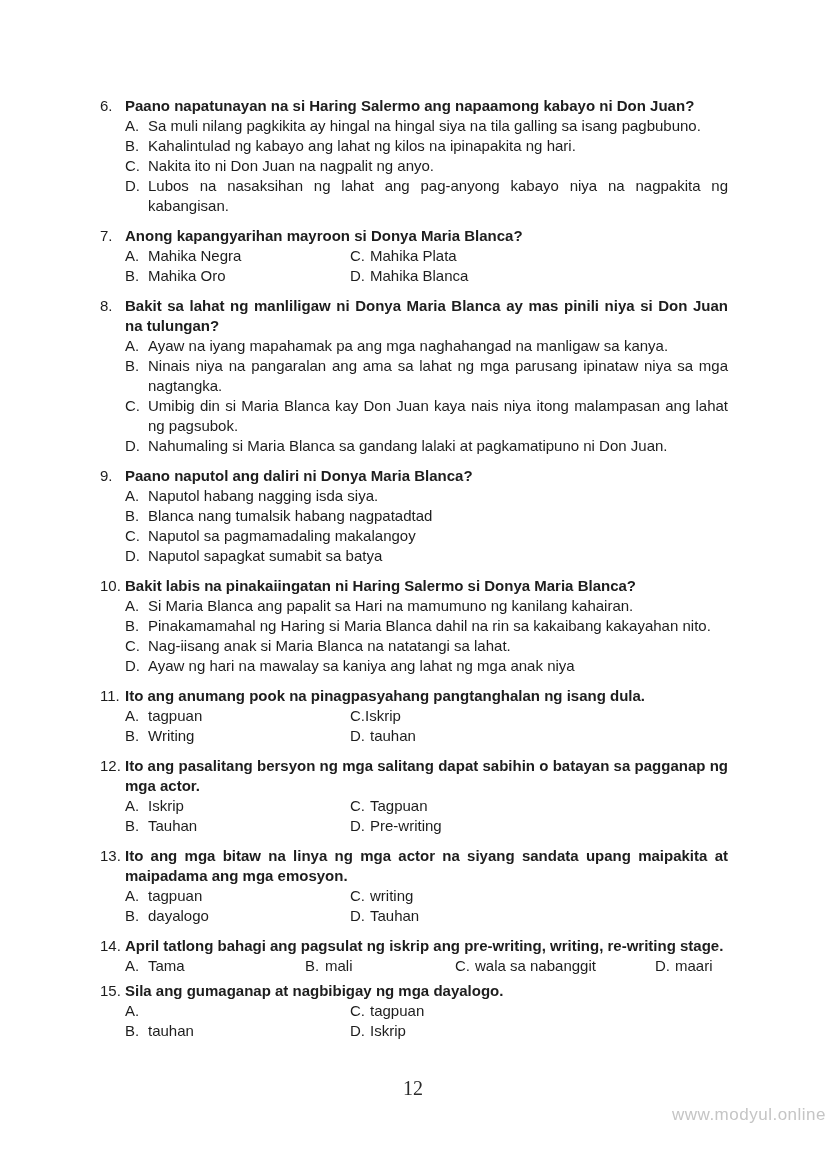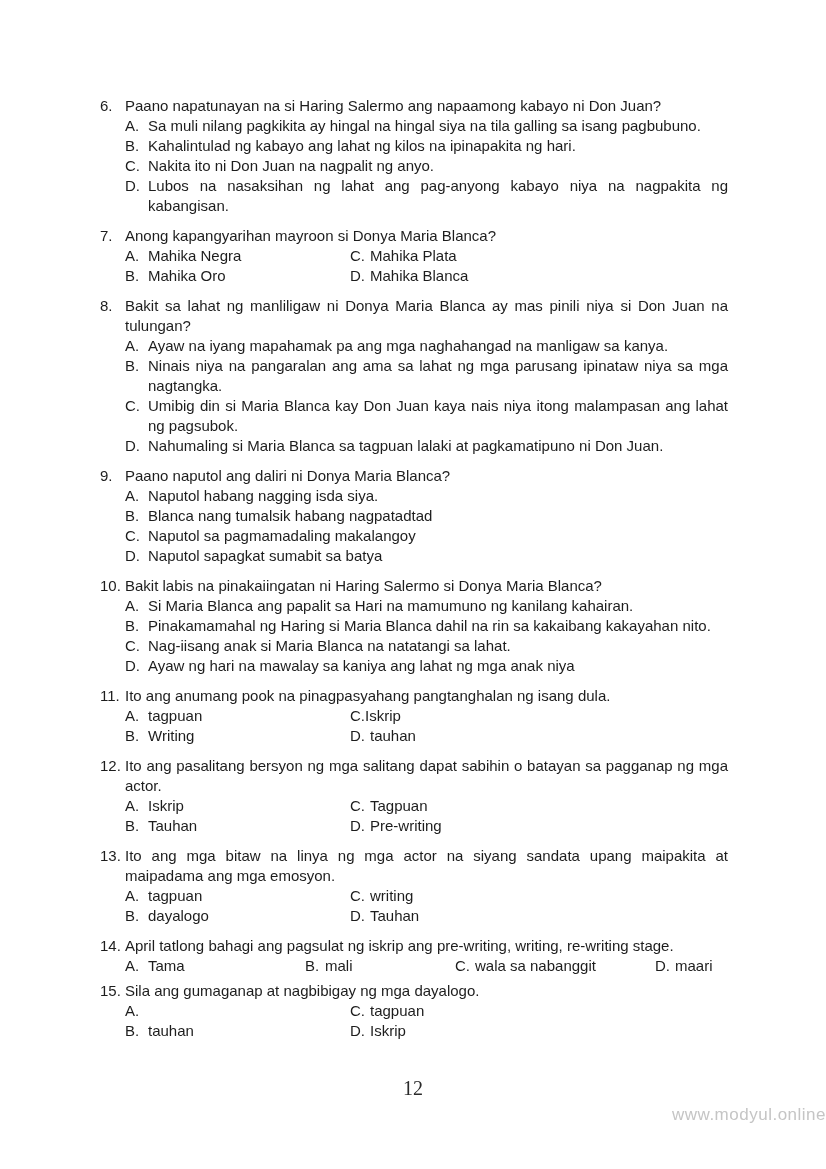--- a/index.html
+++ b/index.html
@@ -7,21 +7,21 @@
   body {
     width:826px; height:1169px; position:relative; overflow:hidden;
     font-family:"Liberation Sans", sans-serif;
     font-size:15px; line-height:20px; color:#1d1d1d;
   }
   .doc { position:absolute; left:100px; top:96px; width:628px; }
   .question { margin-bottom:10px; }
   .question.tight { margin-bottom:5px; }
   .q-line { display:flex; }
   .q-num { flex:0 0 25px; }
-  .q-text { flex:1; text-align:justify; }
+  .q-text { flex:1; text-align:justify;font-weight:bold; }
   .options { margin-left:25px; }
   .opt-row { display:flex; }
   .opt-letter { flex:0 0 23px; }
   .opt-text { flex:1; text-align:justify; }
   .options-twocol { display:grid; grid-template-columns:225px 1fr; }
   .options-twocol .opt-cell { display:flex; }
   .options-twocol .opt-cell .opt-letter { flex:0 0 23px; }
   .options-twocol .opt-cell.col2 .opt-letter { flex:0 0 20px; }
   .options-twocol .opt-cell .opt-letter.no-gap { flex:0 0 auto; }
   .options-inline { display:flex; }
@@ -110,21 +110,21 @@
       <div class="opt-row">
         <span class="opt-letter">B.</span>
         <span class="opt-text">Ninais niya na pangaralan ang ama sa lahat ng mga parusang ipinataw niya sa mga nagtangka.</span>
       </div>
       <div class="opt-row">
         <span class="opt-letter">C.</span>
         <span class="opt-text">Umibig din si Maria Blanca kay Don Juan kaya nais niya itong malampasan ang lahat ng pagsubok.</span>
       </div>
       <div class="opt-row">
         <span class="opt-letter">D.</span>
-        <span class="opt-text">Nahumaling si Maria Blanca sa tagpuan lalaki at pagkamatipuno ni Don Juan.</span>
+        <span class="opt-text">Nahumaling si Maria Blanca sa gandang lalaki at pagkamatipuno ni Don Juan.</span>
       </div>
     </div>
   </div>
 
   <div class="question">
     <div class="q-line">
       <span class="q-num">9.</span>
       <span class="q-text">Paano naputol ang daliri ni Donya Maria Blanca?</span>
     </div>
     <div class="options">

